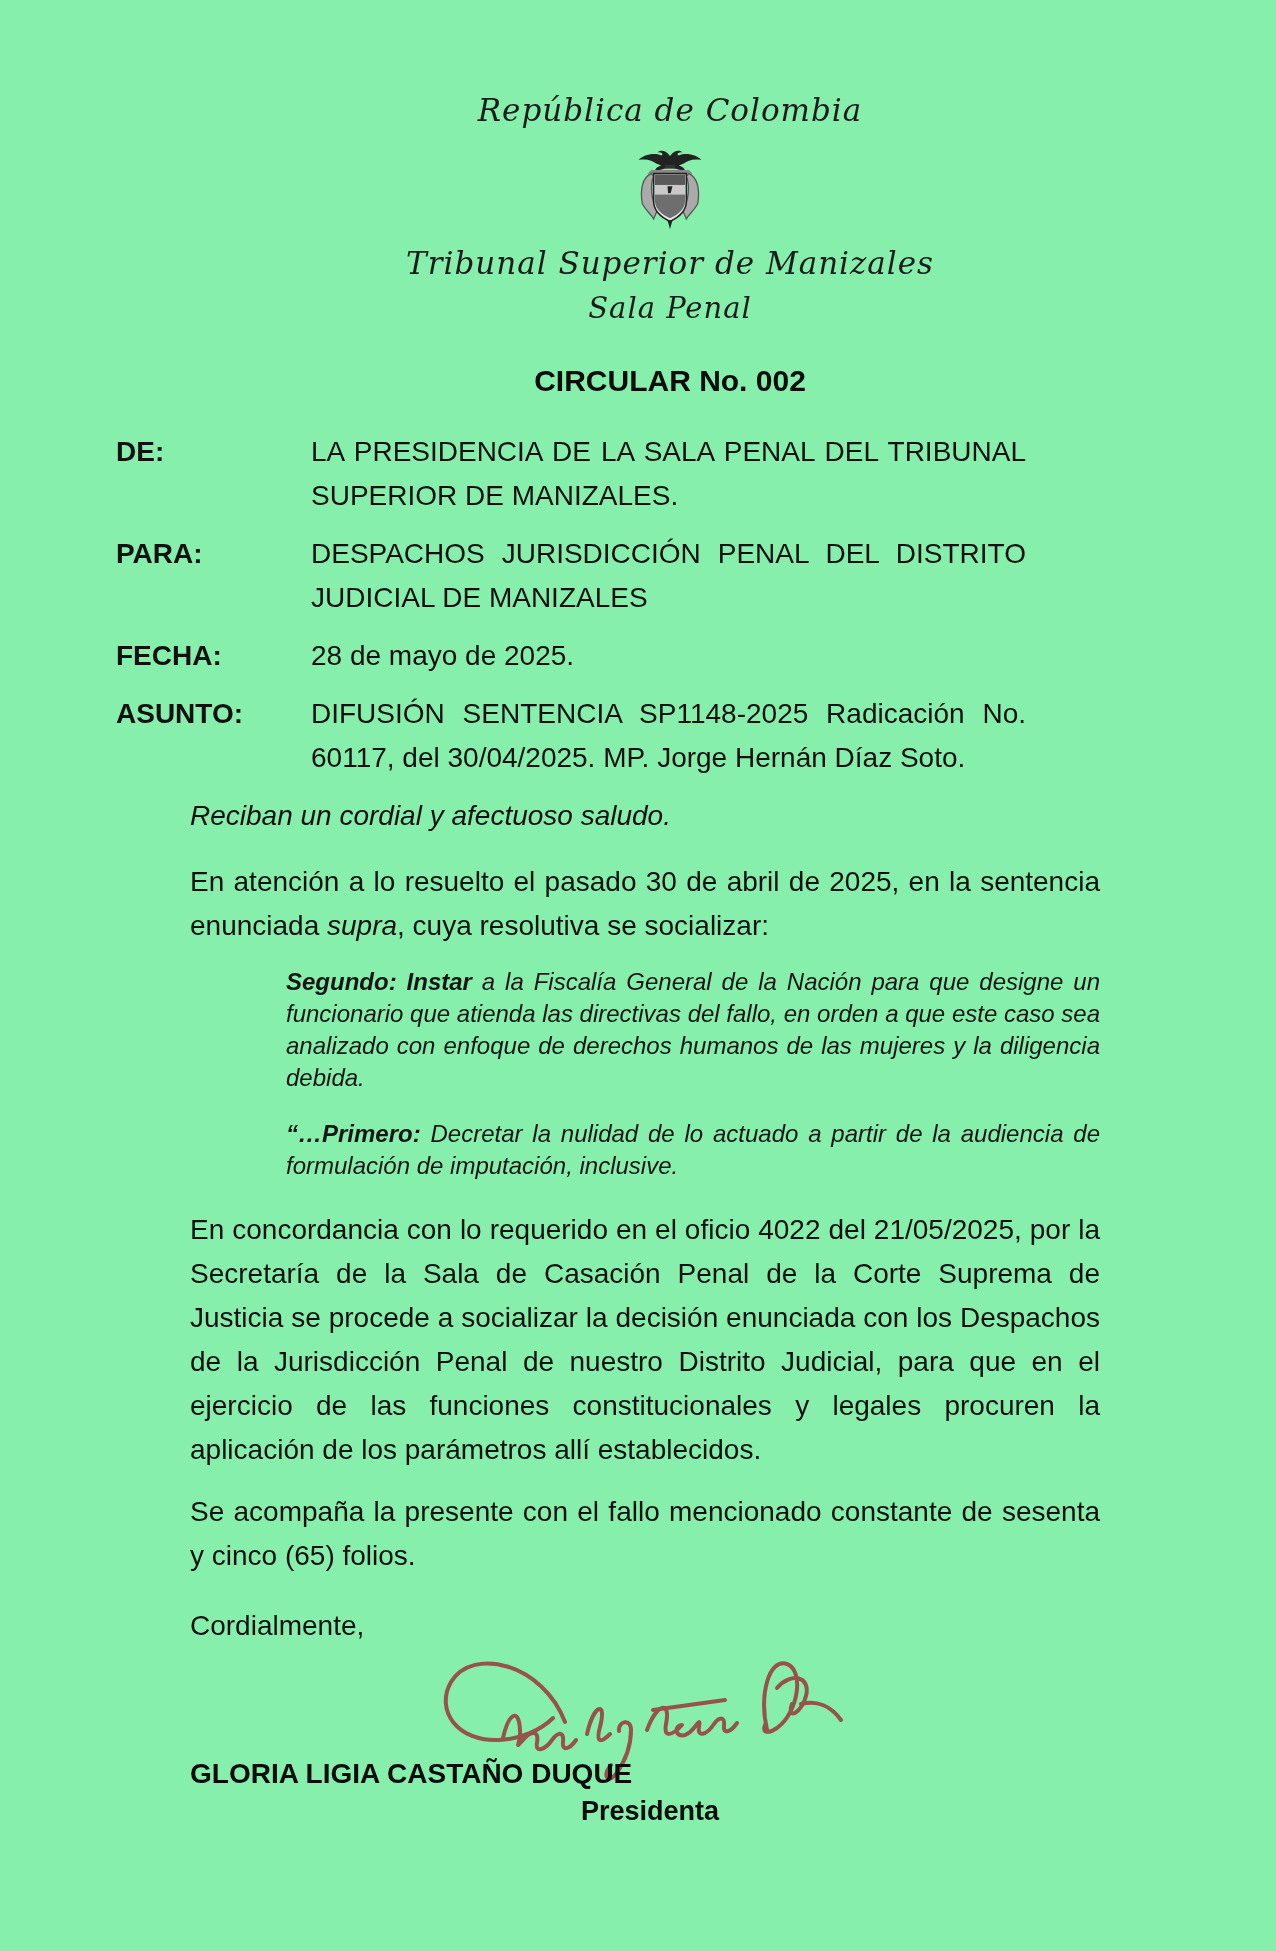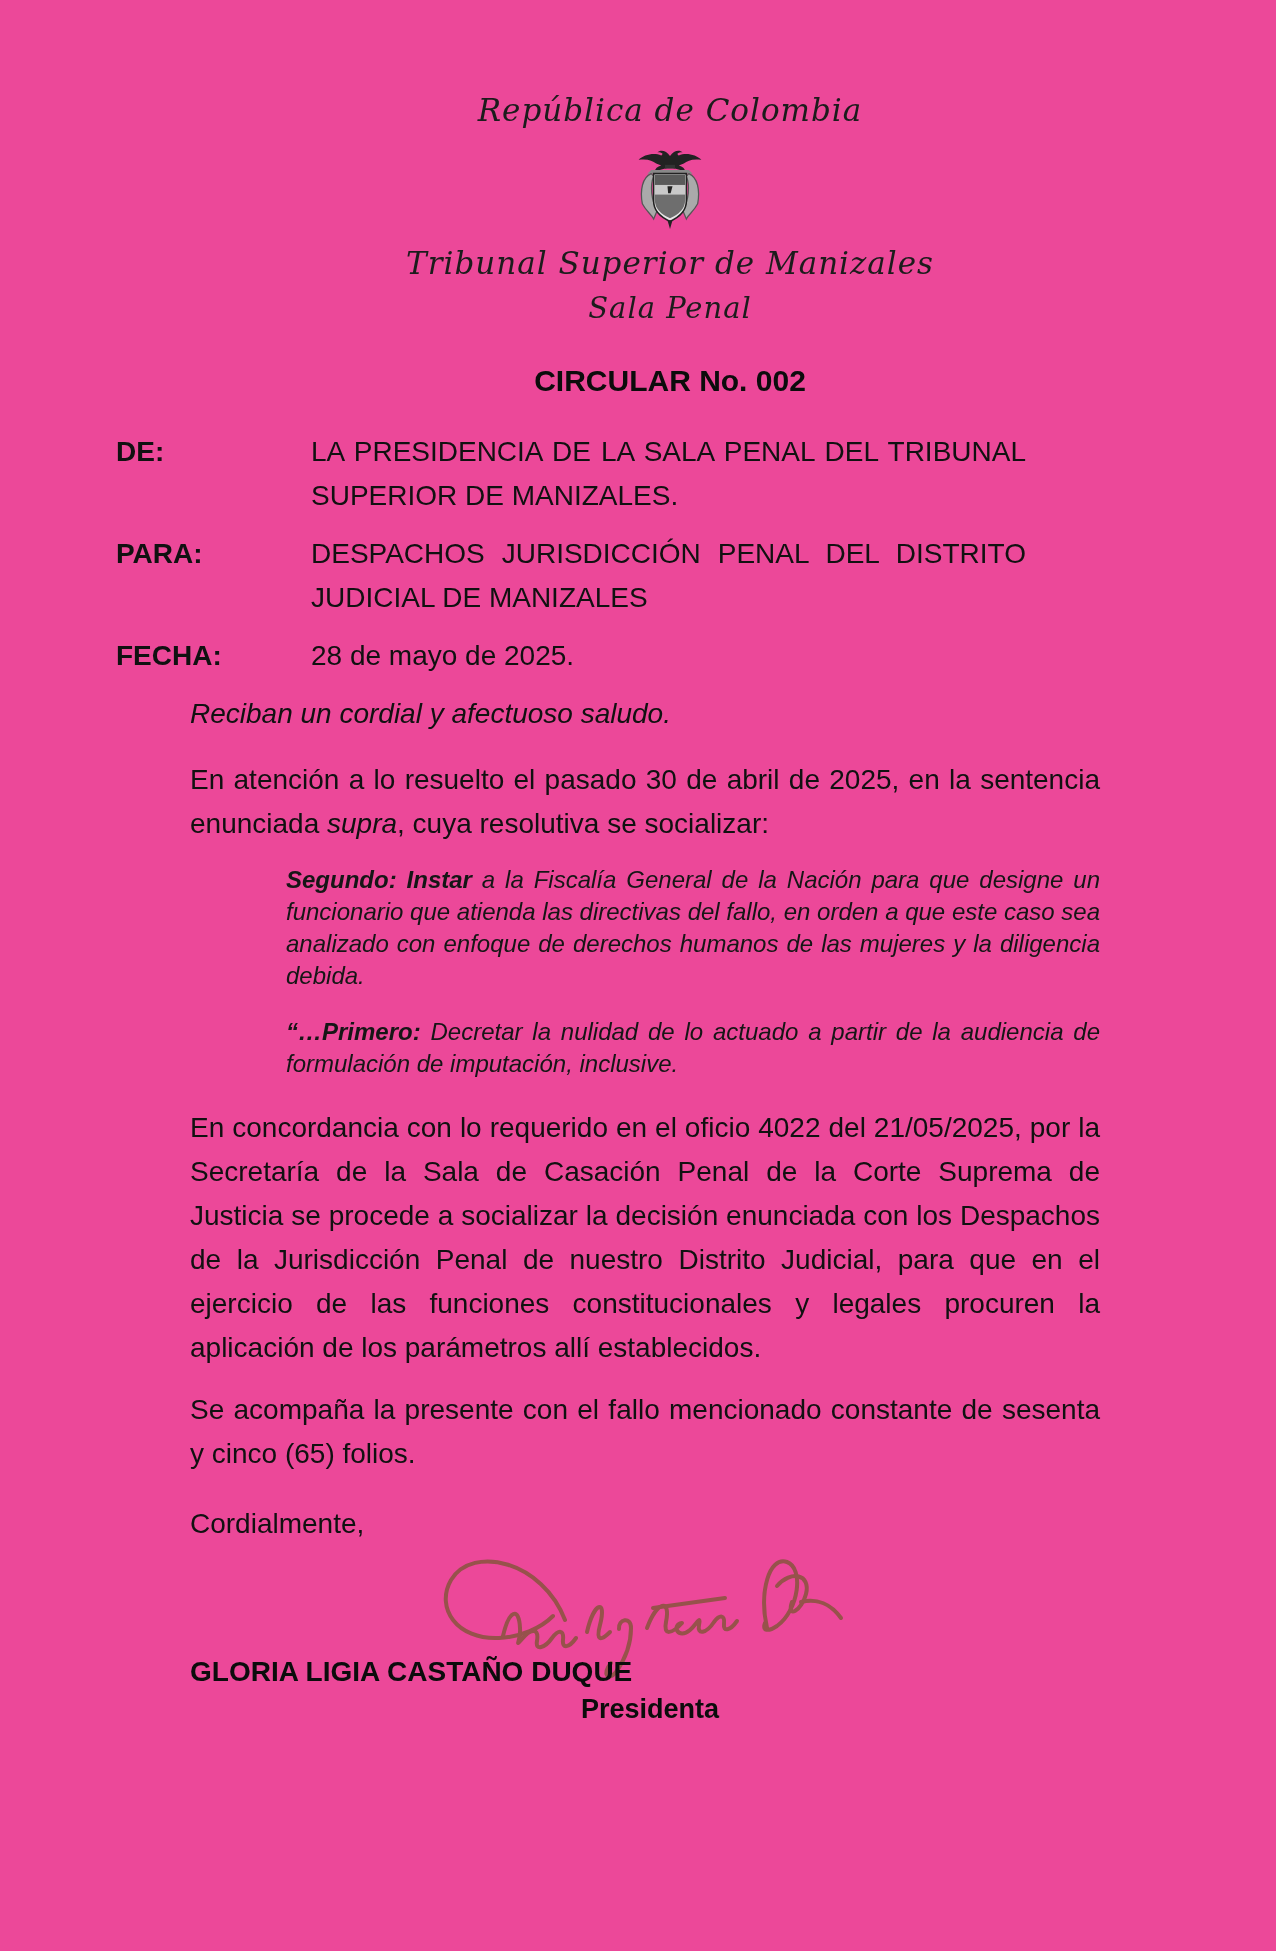--- a/index.html
+++ b/index.html
@@ -5,21 +5,21 @@
   html,body{margin:0;padding:0;background:#ffffff;}
   body{
     width:1276px;height:1951px;
     font-family:"Liberation Sans",sans-serif;
     color:#111;
     position:relative;
     overflow:hidden;
   }
   .page{
     position:absolute;left:0;top:0;width:1276px;height:1951px;
-    background:#ec4899;
+    background:#86efac;
   }
   
   .letterhead{
     width:960px;              
     margin:88px 0 0 190px;
     text-align:center;
   }
   .script{
     font-family:"DejaVu Serif","Liberation Serif",serif;
     font-style:italic;
@@ -120,20 +120,24 @@
       <div class="fvalue">LA PRESIDENCIA DE LA SALA PENAL DEL TRIBUNAL SUPERIOR DE MANIZALES.</div>
     </div>
     <div class="frow">
       <div class="flabel">PARA:</div>
       <div class="fvalue">DESPACHOS JURISDICCIÓN PENAL DEL DISTRITO JUDICIAL DE MANIZALES</div>
     </div>
     <div class="frow">
       <div class="flabel">FECHA:</div>
       <div class="fvalue noj">28 de mayo de 2025.</div>
     </div>
+    <div class="frow">
+      <div class="flabel">ASUNTO:</div>
+      <div class="fvalue">DIFUSIÓN SENTENCIA SP1148-2025 Radicación No. 60117, del 30/04/2025. MP. Jorge Hernán Díaz Soto.</div>
+    </div>
   </div>
 
   <div class="bodytext">
     <p class="para single" style="margin-top:6px;">Reciban un cordial y afectuoso saludo.</p>
 
     <p class="para" style="margin-top:22px;"><span>En atención a lo resuelto el pasado 30 de abril de 2025, en la sentencia enunciada </span><span class="em">supra</span><span>, cuya resolutiva se socializar:</span></p>
 
     <div class="quoteblock">
       <p class="qpara"><span class="qlead">Segundo: Instar</span><span> a la Fiscalía General de la Nación para que designe un funcionario que atienda las directivas del fallo, en orden a que este caso sea analizado con enfoque de derechos humanos de las mujeres y la diligencia debida.</span></p>
       <p class="qpara"><span class="qlead">“…Primero:</span><span> Decretar la nulidad de lo actuado a partir de la audiencia de formulación de imputación, inclusive.</span></p>

